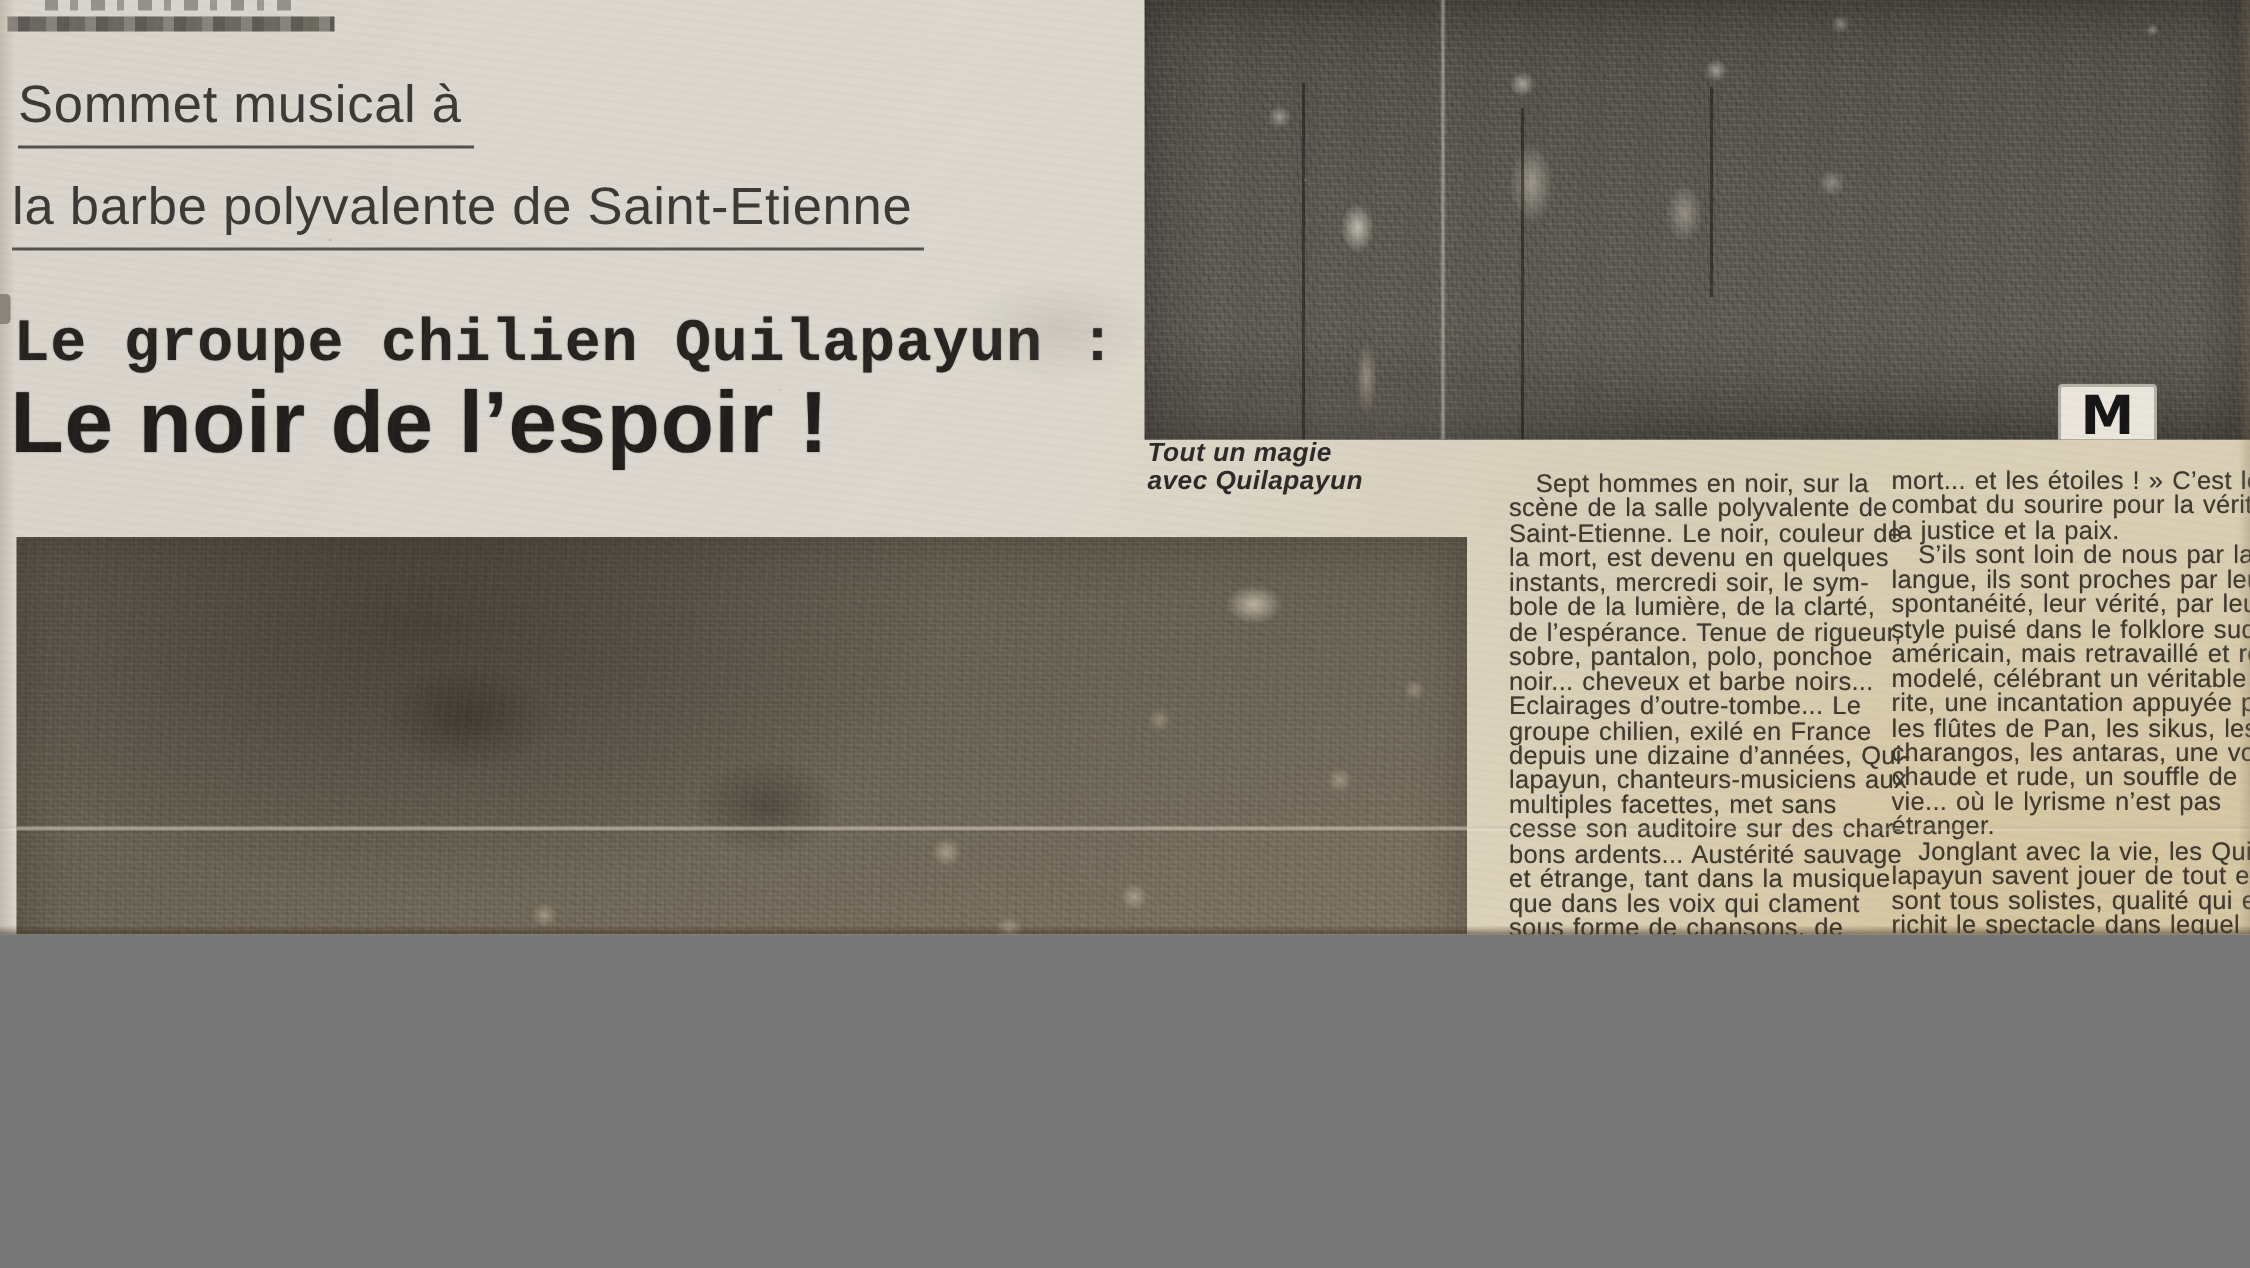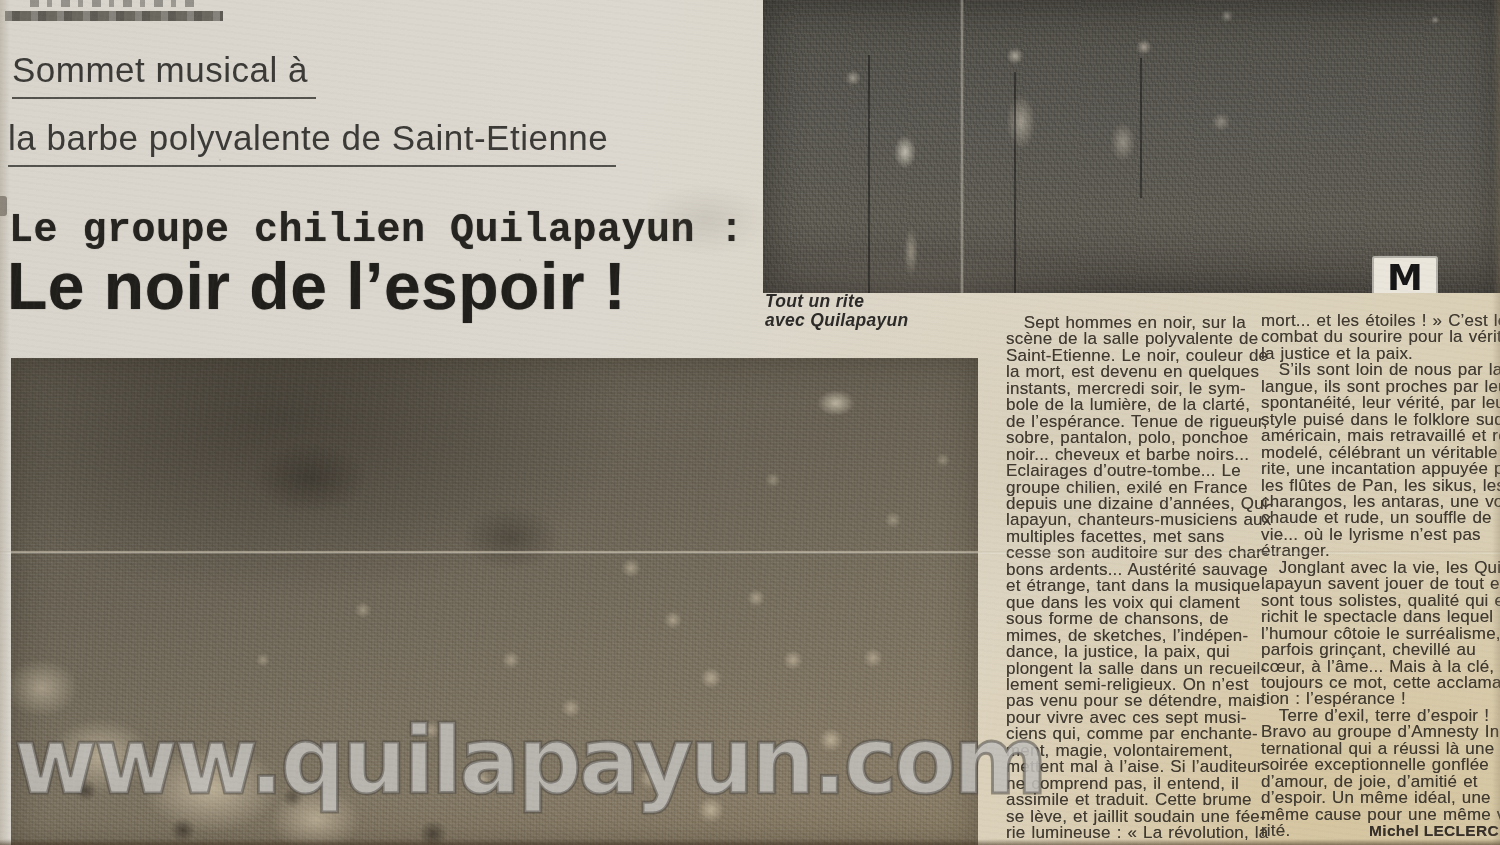--- a/index.html
+++ b/index.html
@@ -1,17 +1,17 @@
 <!DOCTYPE html>
 <html><head>
 <meta charset="utf-8">
 <style>
   html,body{margin:0;padding:0;background:#777;}
   #clipping{
-    position:relative;width:1500px;height:845px;overflow:hidden;
+    position:relative;width:1500px;height:623px;overflow:hidden;
     font-family:"Liberation Sans","DejaVu Sans",sans-serif;
     background:
       radial-gradient(ellipse 700px 420px at 88% 96%, rgba(206,180,122,0.40), rgba(206,180,122,0) 70%),
       radial-gradient(ellipse 500px 300px at 70% 55%, rgba(190,175,140,0.18), rgba(190,175,140,0) 70%),
       linear-gradient(100deg,#d9d5cd 0%,#dcd8cf 40%,#ded6c4 68%,#d9ceb2 100%);
   }
   #clipping *{position:absolute;box-sizing:border-box;}
 
   
   .cutoff-fragment{left:30px;top:0;width:165px;height:7px;opacity:.55;
@@ -19,21 +19,21 @@
   .kicker-bar{left:5px;top:11px;width:218px;height:10px;background:#6b6860;
     background-image:repeating-linear-gradient(90deg,rgba(255,255,255,.18) 0 7px,rgba(0,0,0,.12) 7px 15px,transparent 15px 26px);}
 
   
   .overline{color:#3b3a37;font-size:35px;letter-spacing:.5px;white-space:nowrap;}
   .overline .u{position:static;display:inline-block;border-bottom:2px solid #54524d;padding:0 8px 7px 0;}
   .overline1{left:12px;top:50px;}
   .overline2{left:8px;top:118px;}
   .subhead{left:9px;top:208px;font-size:40px;font-weight:bold;letter-spacing:.5px;color:#262420;white-space:nowrap;
     text-shadow:0 0 1px rgba(38,36,32,.6);font-family:Liberation Mono, monospace;}
-  .main-title{left:7px;top:248px;font-size:66px;font-weight:bold;letter-spacing:.5px;color:#201f1c;white-space:nowrap;
+  .main-title{left:7px;top:248px;font-size:58px;font-weight:bold;letter-spacing:.5px;color:#201f1c;white-space:nowrap;
     text-shadow:0 0 1px rgba(32,31,28,.7);}
 
   
   .stage-photo{left:763px;top:0;width:737px;height:293px;overflow:hidden;
     box-shadow:inset 0 0 40px rgba(20,18,15,.45);
     background:
       radial-gradient(circle 11px at 90px 78px, rgba(214,205,190,.55), rgba(214,205,190,0) 70%),
       radial-gradient(ellipse 16px 24px at 142px 152px, rgba(232,226,210,.70), rgba(232,226,210,0) 70%),
       radial-gradient(ellipse 10px 34px at 148px 252px, rgba(205,195,175,.50), rgba(205,195,175,0) 72%),
       radial-gradient(circle 12px at 252px 56px, rgba(225,217,200,.60), rgba(225,217,200,0) 70%),
@@ -162,21 +162,21 @@
   <div class="stage-photo">
     <div class="mic-stand mic1"></div>
     <div class="mic-stand mic2"></div>
     <div class="mic-stand mic3"></div>
     <div class="photo-crease"></div>
     <div class="m-logo-box">
       <span>M</span>
     </div>
   </div>
 
-  <div class="stage-caption">Tout un rite
+  <div class="stage-caption">Tout un magie
 avec Quilapayun</div>
 
   <div class="audience-photo">
     <div class="fold-line"></div>
   </div>
 
   <div class="coltext col1">&nbsp;&nbsp;&nbsp;Sept hommes en noir, sur la
 scène de la salle polyvalente de
 Saint-Etienne. Le noir, couleur de
 la mort, est devenu en quelques

